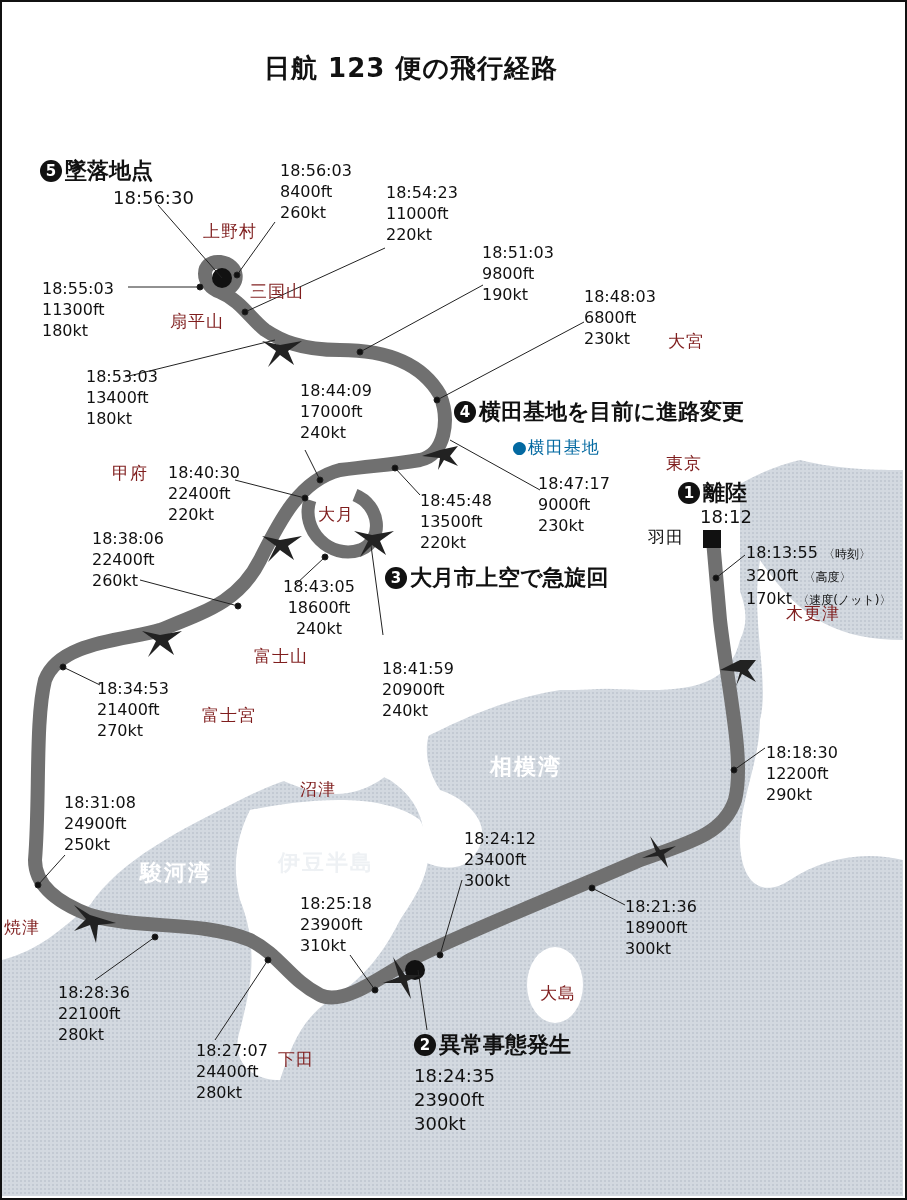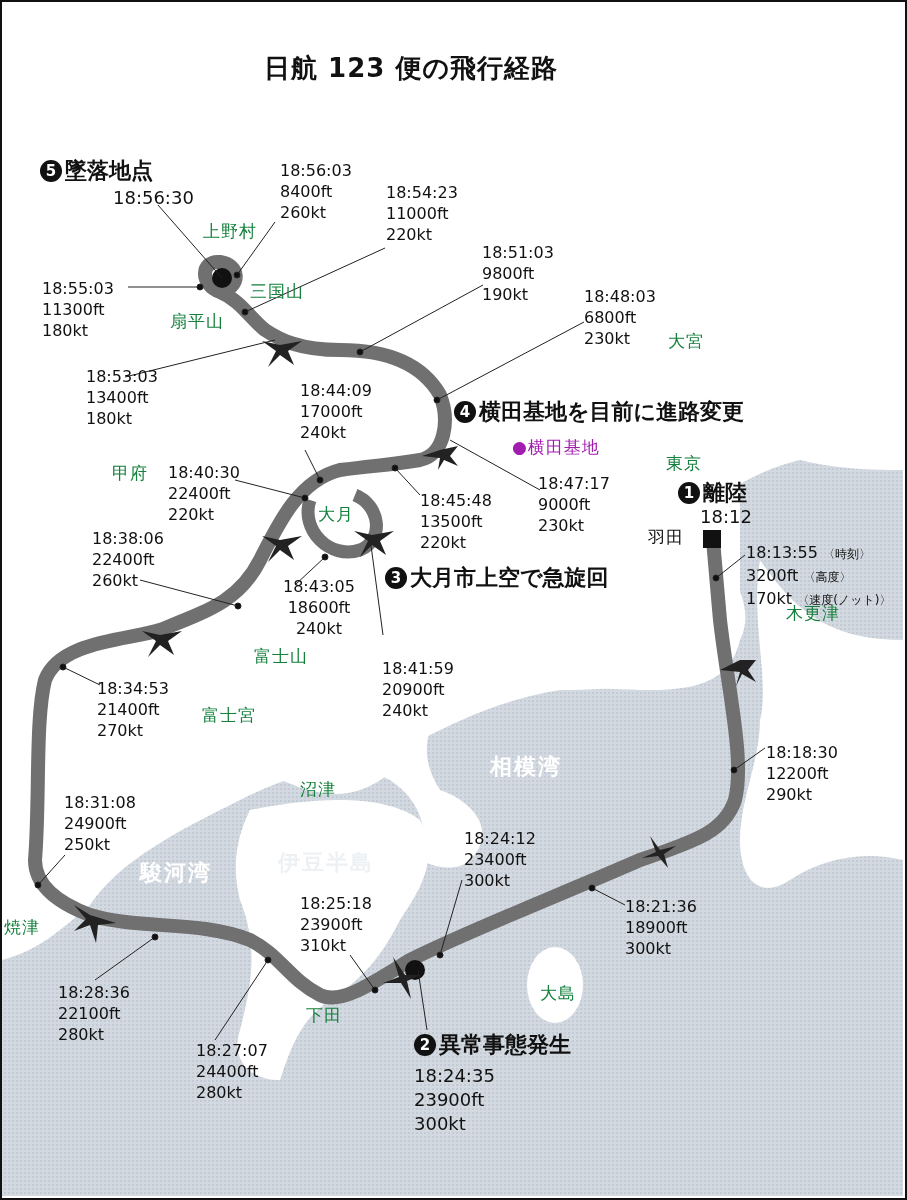--- a/index.html
+++ b/index.html
@@ -5,21 +5,21 @@
   html, body { margin: 0; padding: 0; background: #ffffff; }
   body { width: 907px; height: 1200px; position: relative; overflow: hidden;
          font-family: "DejaVu Sans", "Liberation Sans", sans-serif; color: #111; }
   .frame { position: absolute; left: 0; top: 0; width: 903px; height: 1196px;
            border: 2px solid #111; background: #fff; }
   .title { position: absolute; top: 51px; left: 0; width: 822px; text-align: center;
            font-size: 26px; font-weight: bold; letter-spacing: 1px; }
   svg.map { position: absolute; left: 0; top: 0; }
   .lbl { position: absolute; font-size: 16px; line-height: 21px; white-space: nowrap; color: #111; }
   .lbl div { margin: 0; }
-  .place { position: absolute; font-size: 17px; color: #15803d; white-space: nowrap; letter-spacing: 1px; }
+  .place { position: absolute; font-size: 17px; color: #7f1d1d; white-space: nowrap; letter-spacing: 1px; }
   .sea { position: absolute; font-size: 22px; color: #ffffff; font-weight: bold; white-space: nowrap; letter-spacing: 2px; }
   .event { position: absolute; font-size: 22px; font-weight: bold; white-space: nowrap; }
   .num { display: inline-block; width: 22px; height: 22px; border-radius: 50%; background: #111;
          color: #fff; font-size: 15px; line-height: 22px; text-align: center; margin-right: 3px;
          vertical-align: 2px; }
   .event-sub { position: absolute; font-size: 18px; line-height: 24px; white-space: nowrap; }
   .small { font-size: 12px; }
 </style>
 </head>
 <body>
@@ -109,27 +109,27 @@
       <circle cx="237" cy="275" r="3"></circle>
     <line x1="222" y1="278" x2="158" y2="205"></line>
     <line x1="418" y1="970" x2="427" y2="1030"></line>
   </g>
 </svg>
 
 <div class="title">日航 123 便の飛行経路</div>
 
 <div class="place" style="left:666px;top:452px;">東京</div>
 <div class="place" style="left:648px;top:526px;color:#111;">羽田</div>
-<div class="place" style="left:512px;top:436px;color:#a21caf;">●横田基地</div>
+<div class="place" style="left:512px;top:436px;color:#0369a1;">●横田基地</div>
 <div class="place" style="left:668px;top:330px;">大宮</div>
 <div class="place" style="left:786px;top:602px;">木更津</div>
 <div class="place" style="left:780px;top:688px;color:#fff;">房総半島</div>
 <div class="sea" style="left:490px;top:752px;">相模湾</div>
 <div class="place" style="left:540px;top:982px;">大島</div>
-<div class="place" style="left:278px;top:1004px;margin-left:28px;">下田</div>
+<div class="place" style="left:278px;top:1048px;">下田</div>
 <div class="sea" style="left:278px;top:848px;color:#eef1f4;">伊豆半島</div>
 <div class="sea" style="left:140px;top:858px;">駿河湾</div>
 <div class="place" style="left:300px;top:778px;">沼津</div>
 <div class="place" style="left:4px;top:916px;">焼津</div>
 <div class="place" style="left:202px;top:704px;">富士宮</div>
 <div class="place" style="left:254px;top:645px;">富士山</div>
 <div class="place" style="left:318px;top:503px;">大月</div>
 <div class="place" style="left:112px;top:462px;">甲府</div>
 <div class="place" style="left:170px;top:310px;">扇平山</div>
 <div class="place" style="left:250px;top:280px;">三国山</div>

